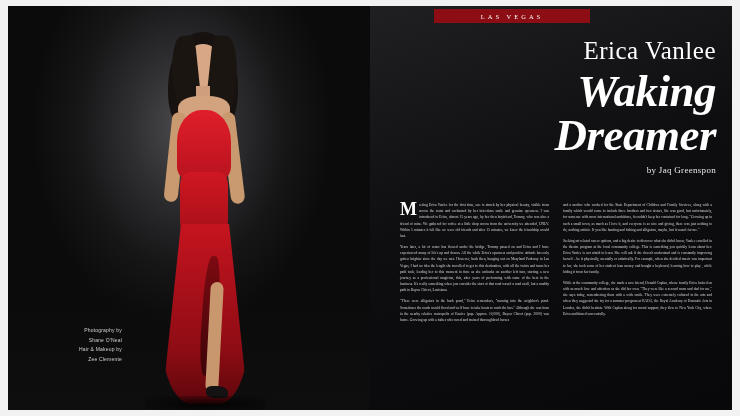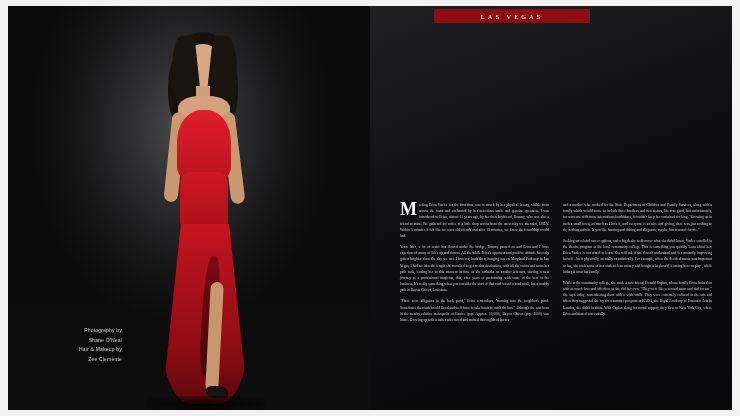--- a/index.html
+++ b/index.html
@@ -365,20 +365,28 @@
     </div>
 
     <div class="page-right">
       <div class="right-inner">
         <div class="right-bg"></div>
 
         <div class="vegas-banner">
           <span>LAS VEGAS</span>
         </div>
 
+        <div class="headline-block">
+          <div class="h-name">Erica Vanlee</div>
+          <div class="h-title">
+            <span class="l1">Waking</span>
+            <span class="l2">Dreamer</span>
+          </div>
+          <div class="h-byline">by Jaq Greenspon</div>
+        </div>
 
         <div class="columns">
           <div class="col">
             <p><span class="dropcap">M</span><span>eeting Erica Vanlee for the first time, one is struck by her physical beauty, visible from across the room and enchanted by her infectious smile and genuine openness. I was introduced to Erica, almost 15 years ago, by her then boyfriend, Tommy, who was also a friend of mine. We gathered for coffee at a little shop across from the university we attended, UNLV. Within 5 minutes it felt like we were old friends and after 15 minutes, we knew the friendship would last.</span></p>
             <p>Years later, a lot of water has flowed under the bridge, Tommy passed on and Erica and I have experienced many of life's up and downs. All the while Erica's openness and positive attitude has only gotten brighter since the day we met. However, back then, hanging out on Maryland Parkway in Las Vegas, I had no idea the length she travelled to get to this destination, with all the twists and turns her path took, leading her to this moment in time as she embarks on another left turn, starting a new journey as a professional magician, this, after years of performing with some of the best in the business. It's really something when you consider the start of that road wasn't a road at all, but a muddy path in Bayou Chicot, Louisiana.</p>
             <p>"There were alligators in the back pond," Erica remembers, "running into the neighbor's pond. Sometimes the roads would flood and we'd have to take boats to catch the bus." Although she was born in the nearby relative metropolis of Eunice (pop. Approx. 10,000), Bayou Chicot (pop. 2000) was home. Growing up with a father who raced and trained thoroughbred horses</p>
           </div>
           <div class="col">
             <p>and a mother who worked for the State Department of Children and Family Services, along with a family which would come to include three brothers and two sisters, life was good, but unfortunately, for someone with more international ambitions, it couldn't keep her contained for long. "Growing up in such a small town, as much as I love it, and everyone is so nice and giving, there was just nothing to do, nothing artistic. If you like hunting and fishing and alligators, maybe, but it wasn't for me."</p>
             <p>Seeking art related career options, and a big desire to discover what she didn't know, Vanlee enrolled in the theatre program at the local community college. This is something you quickly learn about her: Erica Vanlee is not afraid to learn. She will ask if she doesn't understand and is constantly improving herself – be it physically, mentally or artistically. For example, when she decided music was important to her, she took some of her student loan money and bought a keyboard, learning how to play , while hiding it from her family.</p>

